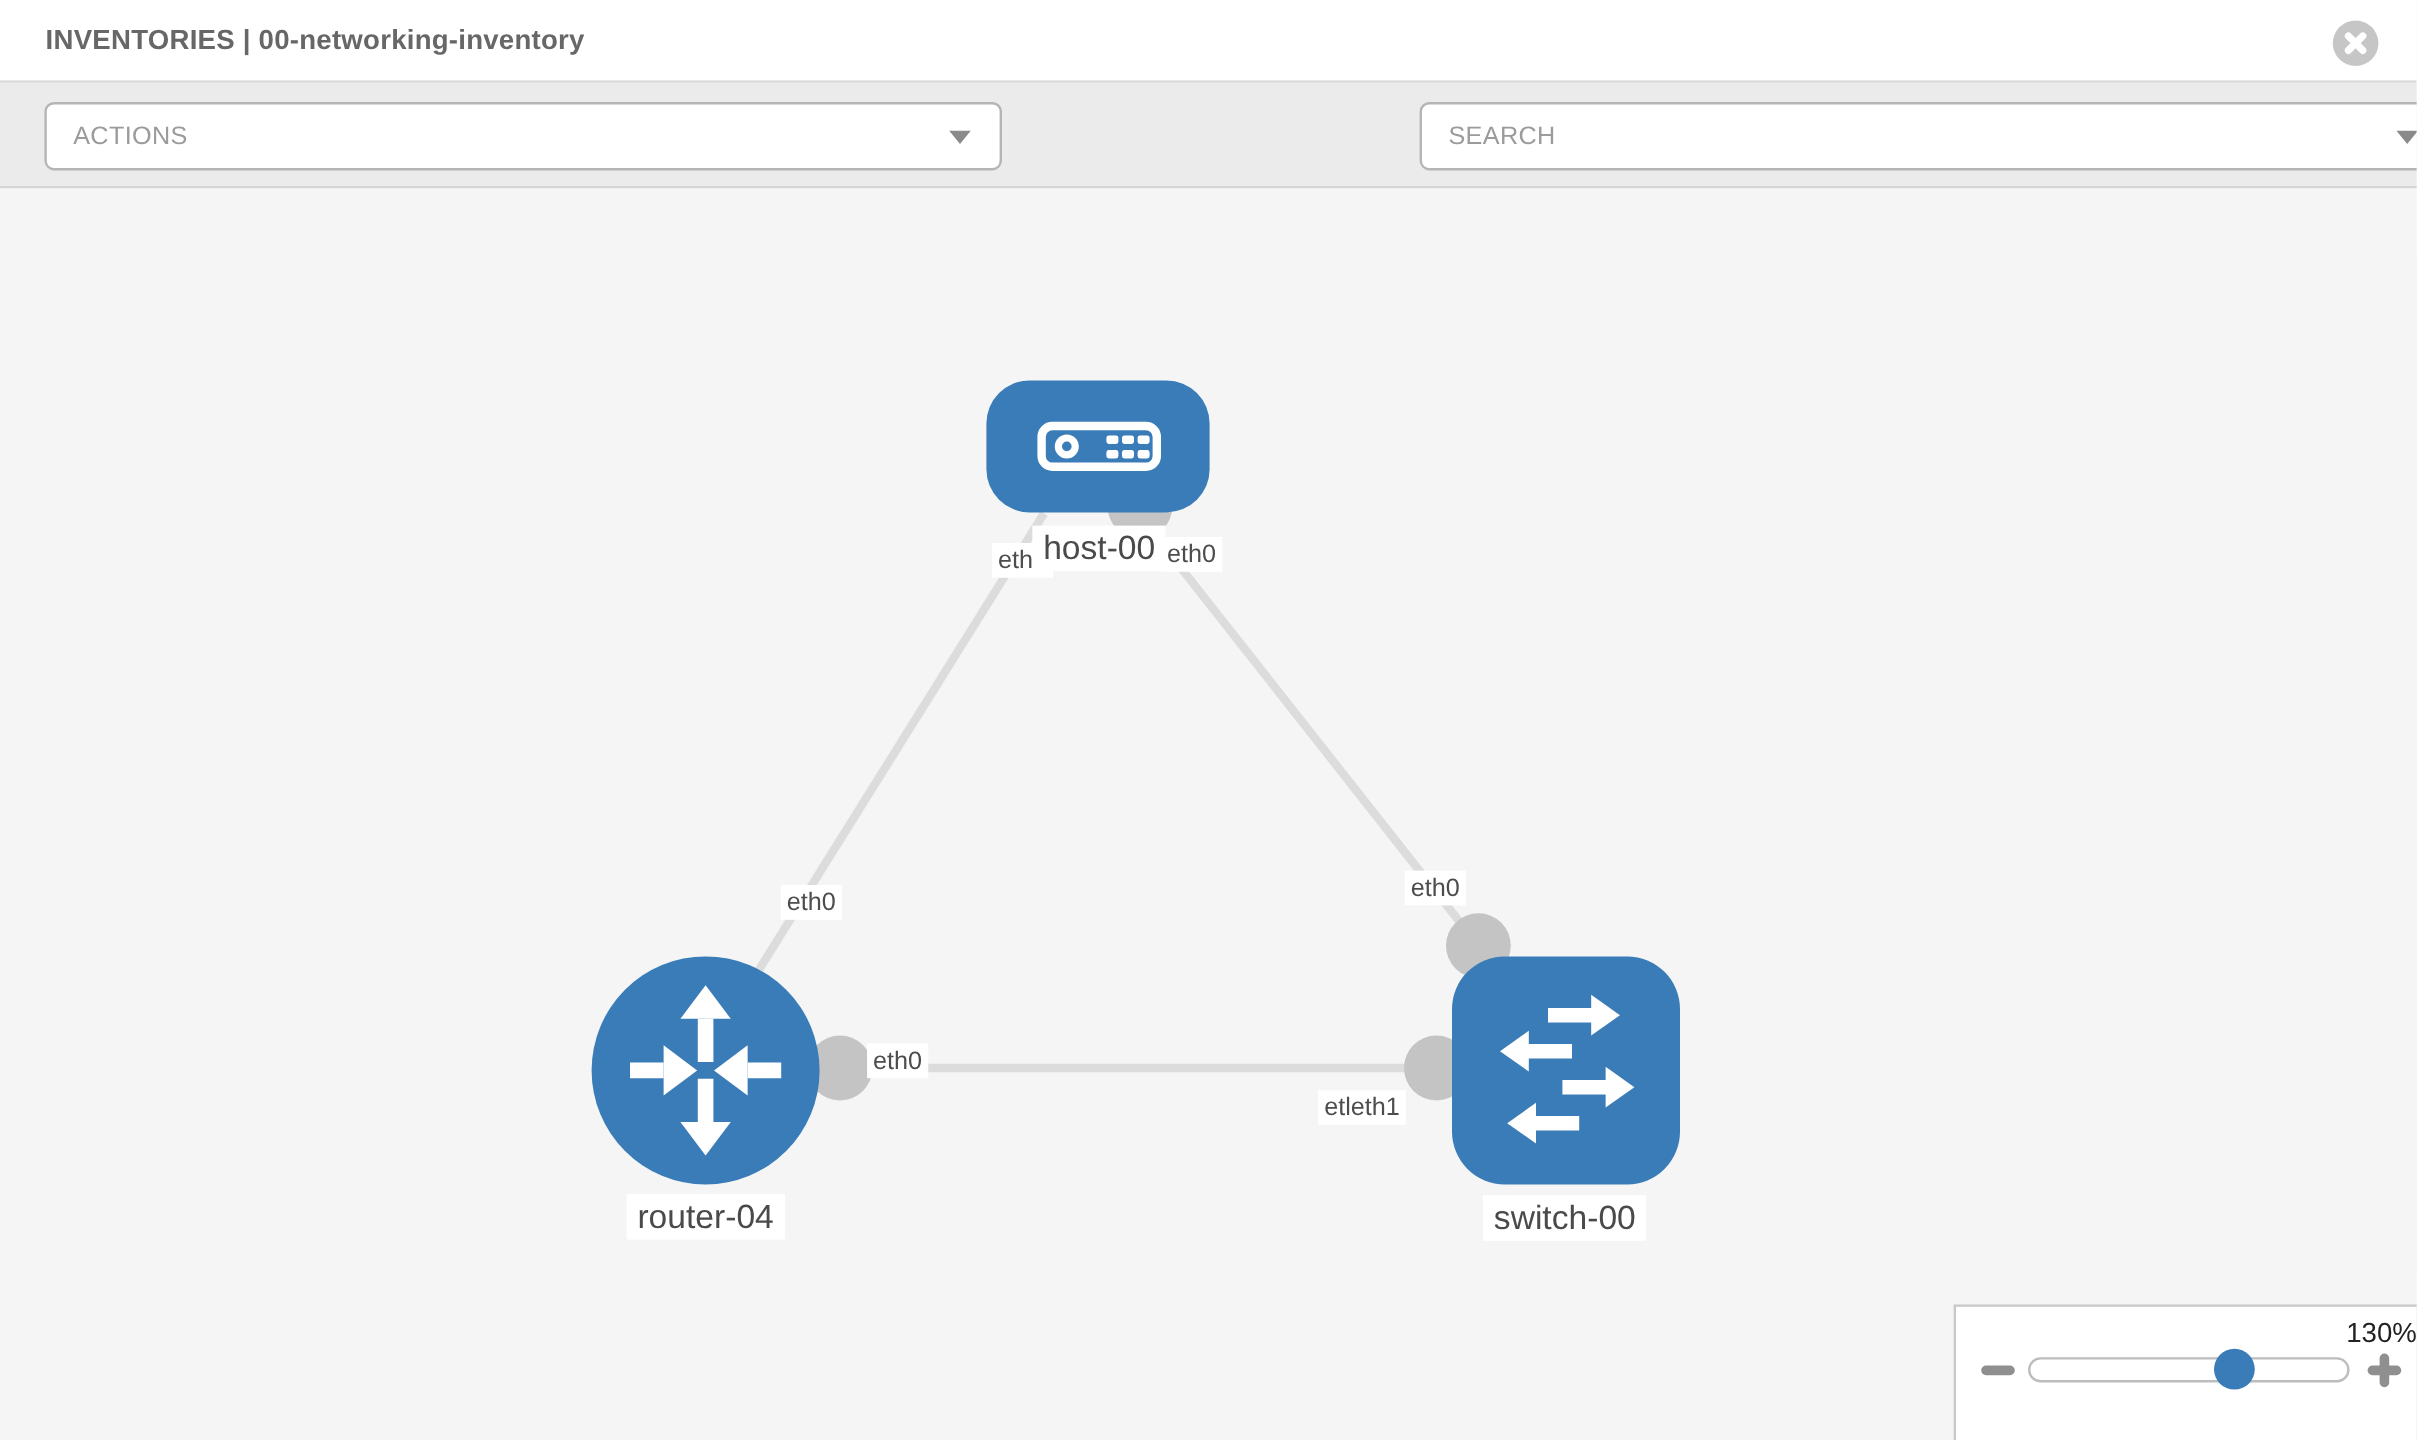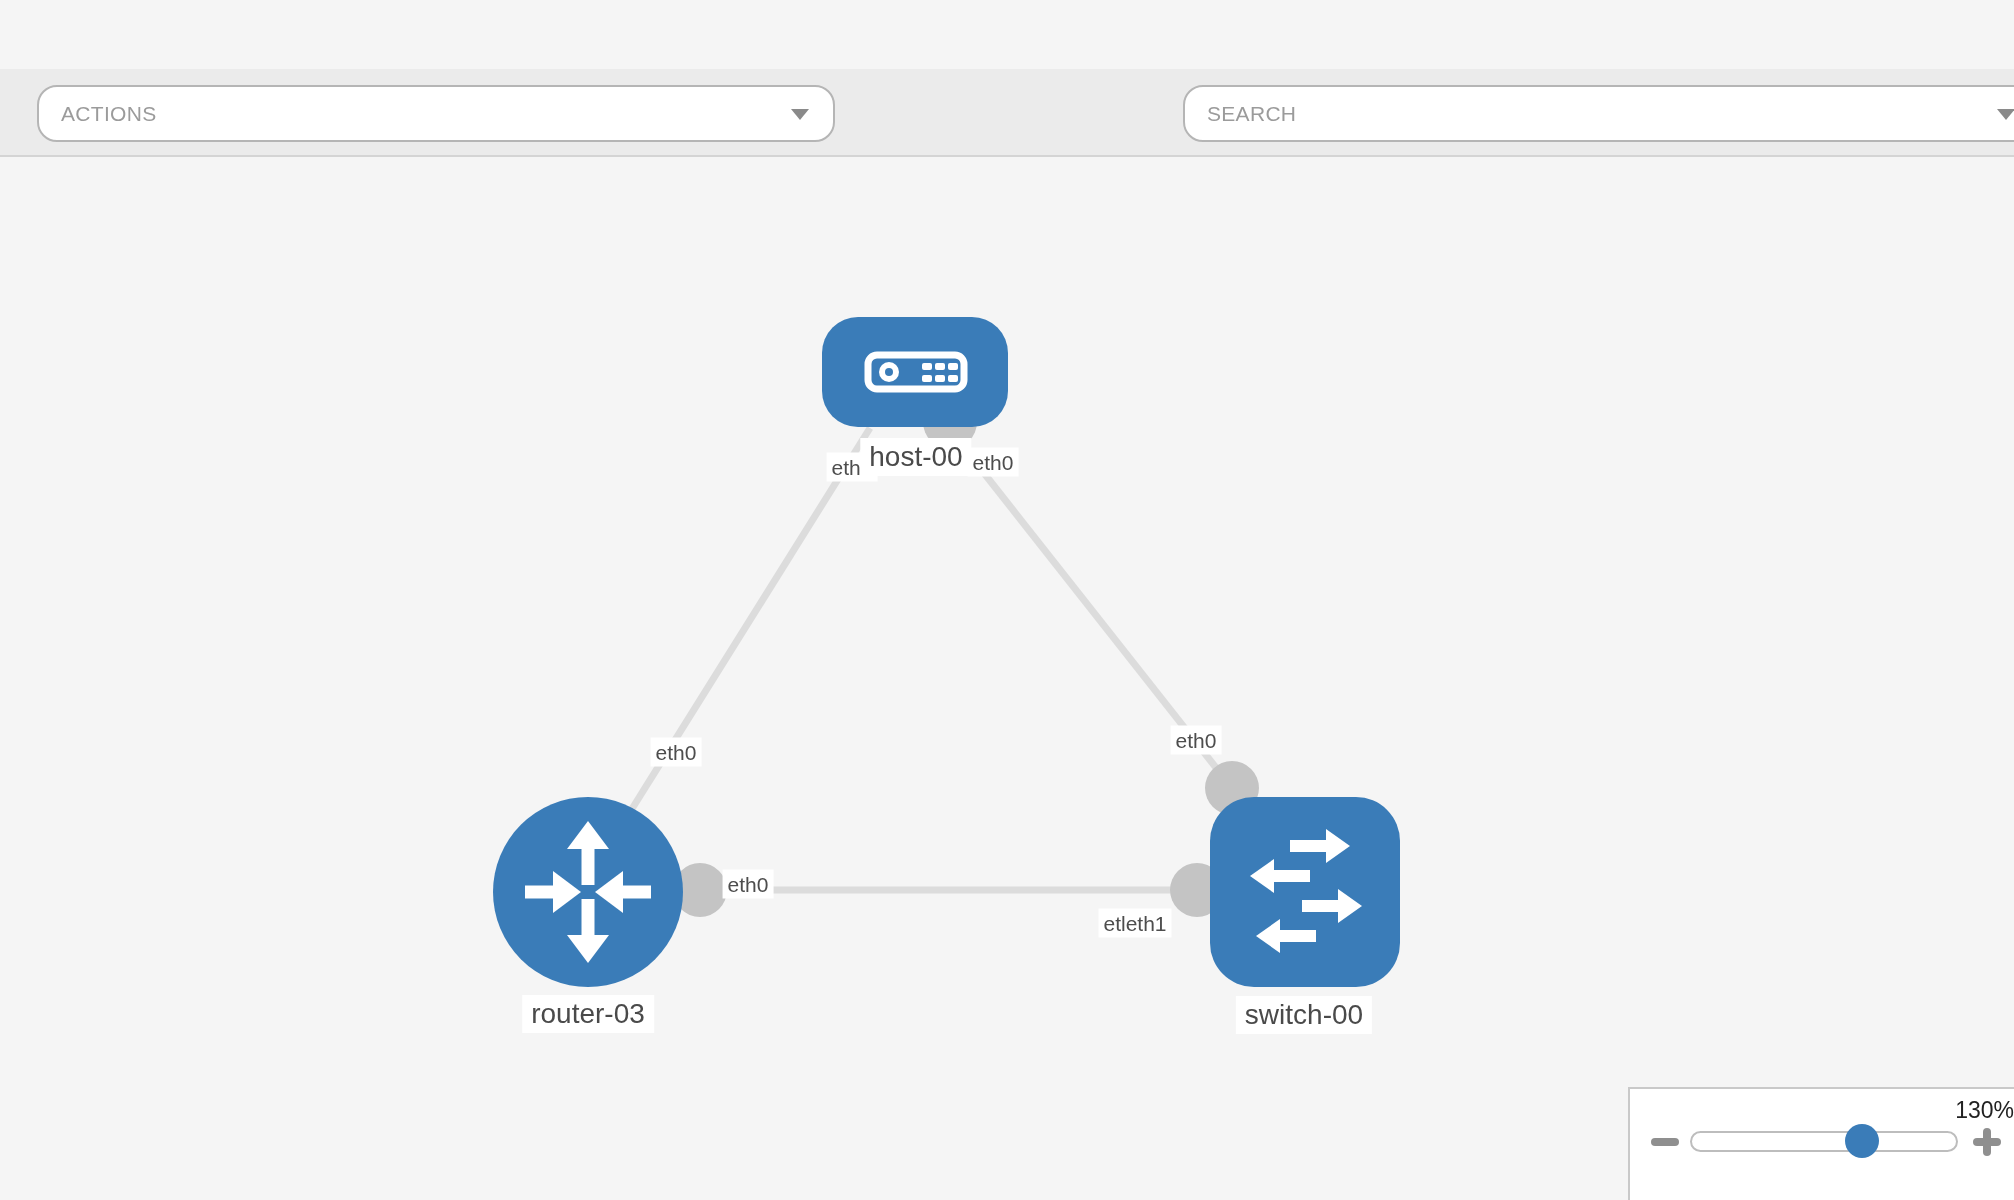--- a/index.html
+++ b/index.html
@@ -11,21 +11,21 @@
           border-bottom:2px solid #d9d9d9;box-sizing:border-box;}
   .title{position:absolute;left:38px;top:0;height:67px;line-height:67px;
          font-size:23px;font-weight:700;color:#676767;letter-spacing:.2px;}
   .close-btn{position:absolute;left:1944px;top:17px;width:38px;height:38px;border-radius:50%;
              background:#c6c6c6;cursor:pointer;display:flex;align-items:center;justify-content:center;}
 
   
   .toolbar{position:absolute;left:0;top:69px;width:2014px;height:88px;background:#ebebeb;
            border-bottom:2px solid #d4d4d4;box-sizing:border-box;}
   .select{position:absolute;top:16px;height:57px;background:#fff;border:2px solid #b5b5b5;
-          border-radius:20px;box-sizing:border-box;display:flex;align-items:center;cursor:pointer;}
+          border-radius:8px;box-sizing:border-box;display:flex;align-items:center;cursor:pointer;}
   .select .ph{padding-left:22px;font-size:21px;color:#9b9b9b;letter-spacing:.3px;}
   .caret{position:absolute;right:24px;top:50%;margin-top:-5px;width:0;height:0;
          border-left:9px solid transparent;border-right:9px solid transparent;
          border-top:11px solid #8a8a8a;}
   .sel-actions{left:37px;width:798px;}
   .sel-search{left:1183px;width:858px;}
   .tool-ic{position:absolute;top:94px;width:44px;height:44px;cursor:pointer;}
   .tool-ic svg{width:100%;height:100%;}
 
   
@@ -55,20 +55,29 @@
               background:#3a7cb8;cursor:pointer;}
   .zoom-plus{position:absolute;left:340px;top:36px;width:34px;height:34px;cursor:pointer;}
   .zoom-plus .h{position:absolute;left:3px;top:13px;width:28px;height:8px;border-radius:4px;background:#8f8f8f;}
   .zoom-plus .v{position:absolute;left:13px;top:3px;width:8px;height:28px;border-radius:4px;background:#8f8f8f;}
 </style>
 </head>
 <body>
 
 <div id="app">
 
+  <div class="header">
+    <div class="title">INVENTORIES | 00-networking-inventory</div>
+    <div class="close-btn">
+      <svg width="20" height="20" viewBox="0 0 20 20">
+        <line x1="4" y1="4" x2="16" y2="16" stroke="#fff" stroke-width="6" stroke-linecap="round"></line>
+        <line x1="16" y1="4" x2="4" y2="16" stroke="#fff" stroke-width="6" stroke-linecap="round"></line>
+      </svg>
+    </div>
+  </div>
 
   <div class="toolbar">
     <div class="select sel-actions">
       <span class="ph">ACTIONS</span>
       <span class="caret"></span>
     </div>
 
     <div class="tool-ic" style="left:1044px;">
       <svg viewBox="0 0 512 512">
         <path fill="#7e858e" d="M507.73 109.1c-2.24-9.03-13.54-12.09-20.12-5.51l-74.36 74.36-67.88-11.31-11.31-67.88 74.36-74.36c6.62-6.62 3.43-17.9-5.66-20.16-47.38-11.74-99.55.91-136.58 37.93-39.64 39.64-50.55 97.1-32.76 146.9L9.93 412.57c-13.24 13.24-13.24 34.7 0 47.94l41.57 41.57c13.24 13.24 34.7 13.24 47.94 0l223.49-223.49c49.8 17.79 107.27 6.88 146.9-32.76 37.02-37.03 49.64-89.2 37.9-136.73zM64 472c-13.25 0-24-10.75-24-24s10.75-24 24-24 24 10.75 24 24-10.75 24-24 24z"></path>
@@ -147,21 +156,21 @@
     </div>
 
     <div class="chip" style="left:852px;top:310px;">eth0</div>
     <div class="chip" style="left:993px;top:305px;">eth0</div>
     <div class="chip" style="left:676px;top:595px;">eth0</div>
     <div class="chip" style="left:1196px;top:583px;">eth0</div>
     <div class="chip" style="left:748px;top:727px;">eth0</div>
     <div class="chip" style="left:1135px;top:766px;">etleth1</div>
 
     <div class="nodelabel" style="left:916px;top:300px;">host-00</div>
-    <div class="nodelabel" style="left:588px;top:857px;">router-03</div>
+    <div class="nodelabel" style="left:588px;top:857px;">router-04</div>
     <div class="nodelabel" style="left:1304px;top:858px;">switch-00</div>
 
     <div class="zoom-panel">
       <div class="zoom-level">130%</div>
       <div class="zoom-minus"></div>
       <div class="zoom-track">
         <div class="zoom-thumb"></div>
       </div>
       <div class="zoom-plus">
         <span class="h"></span>

